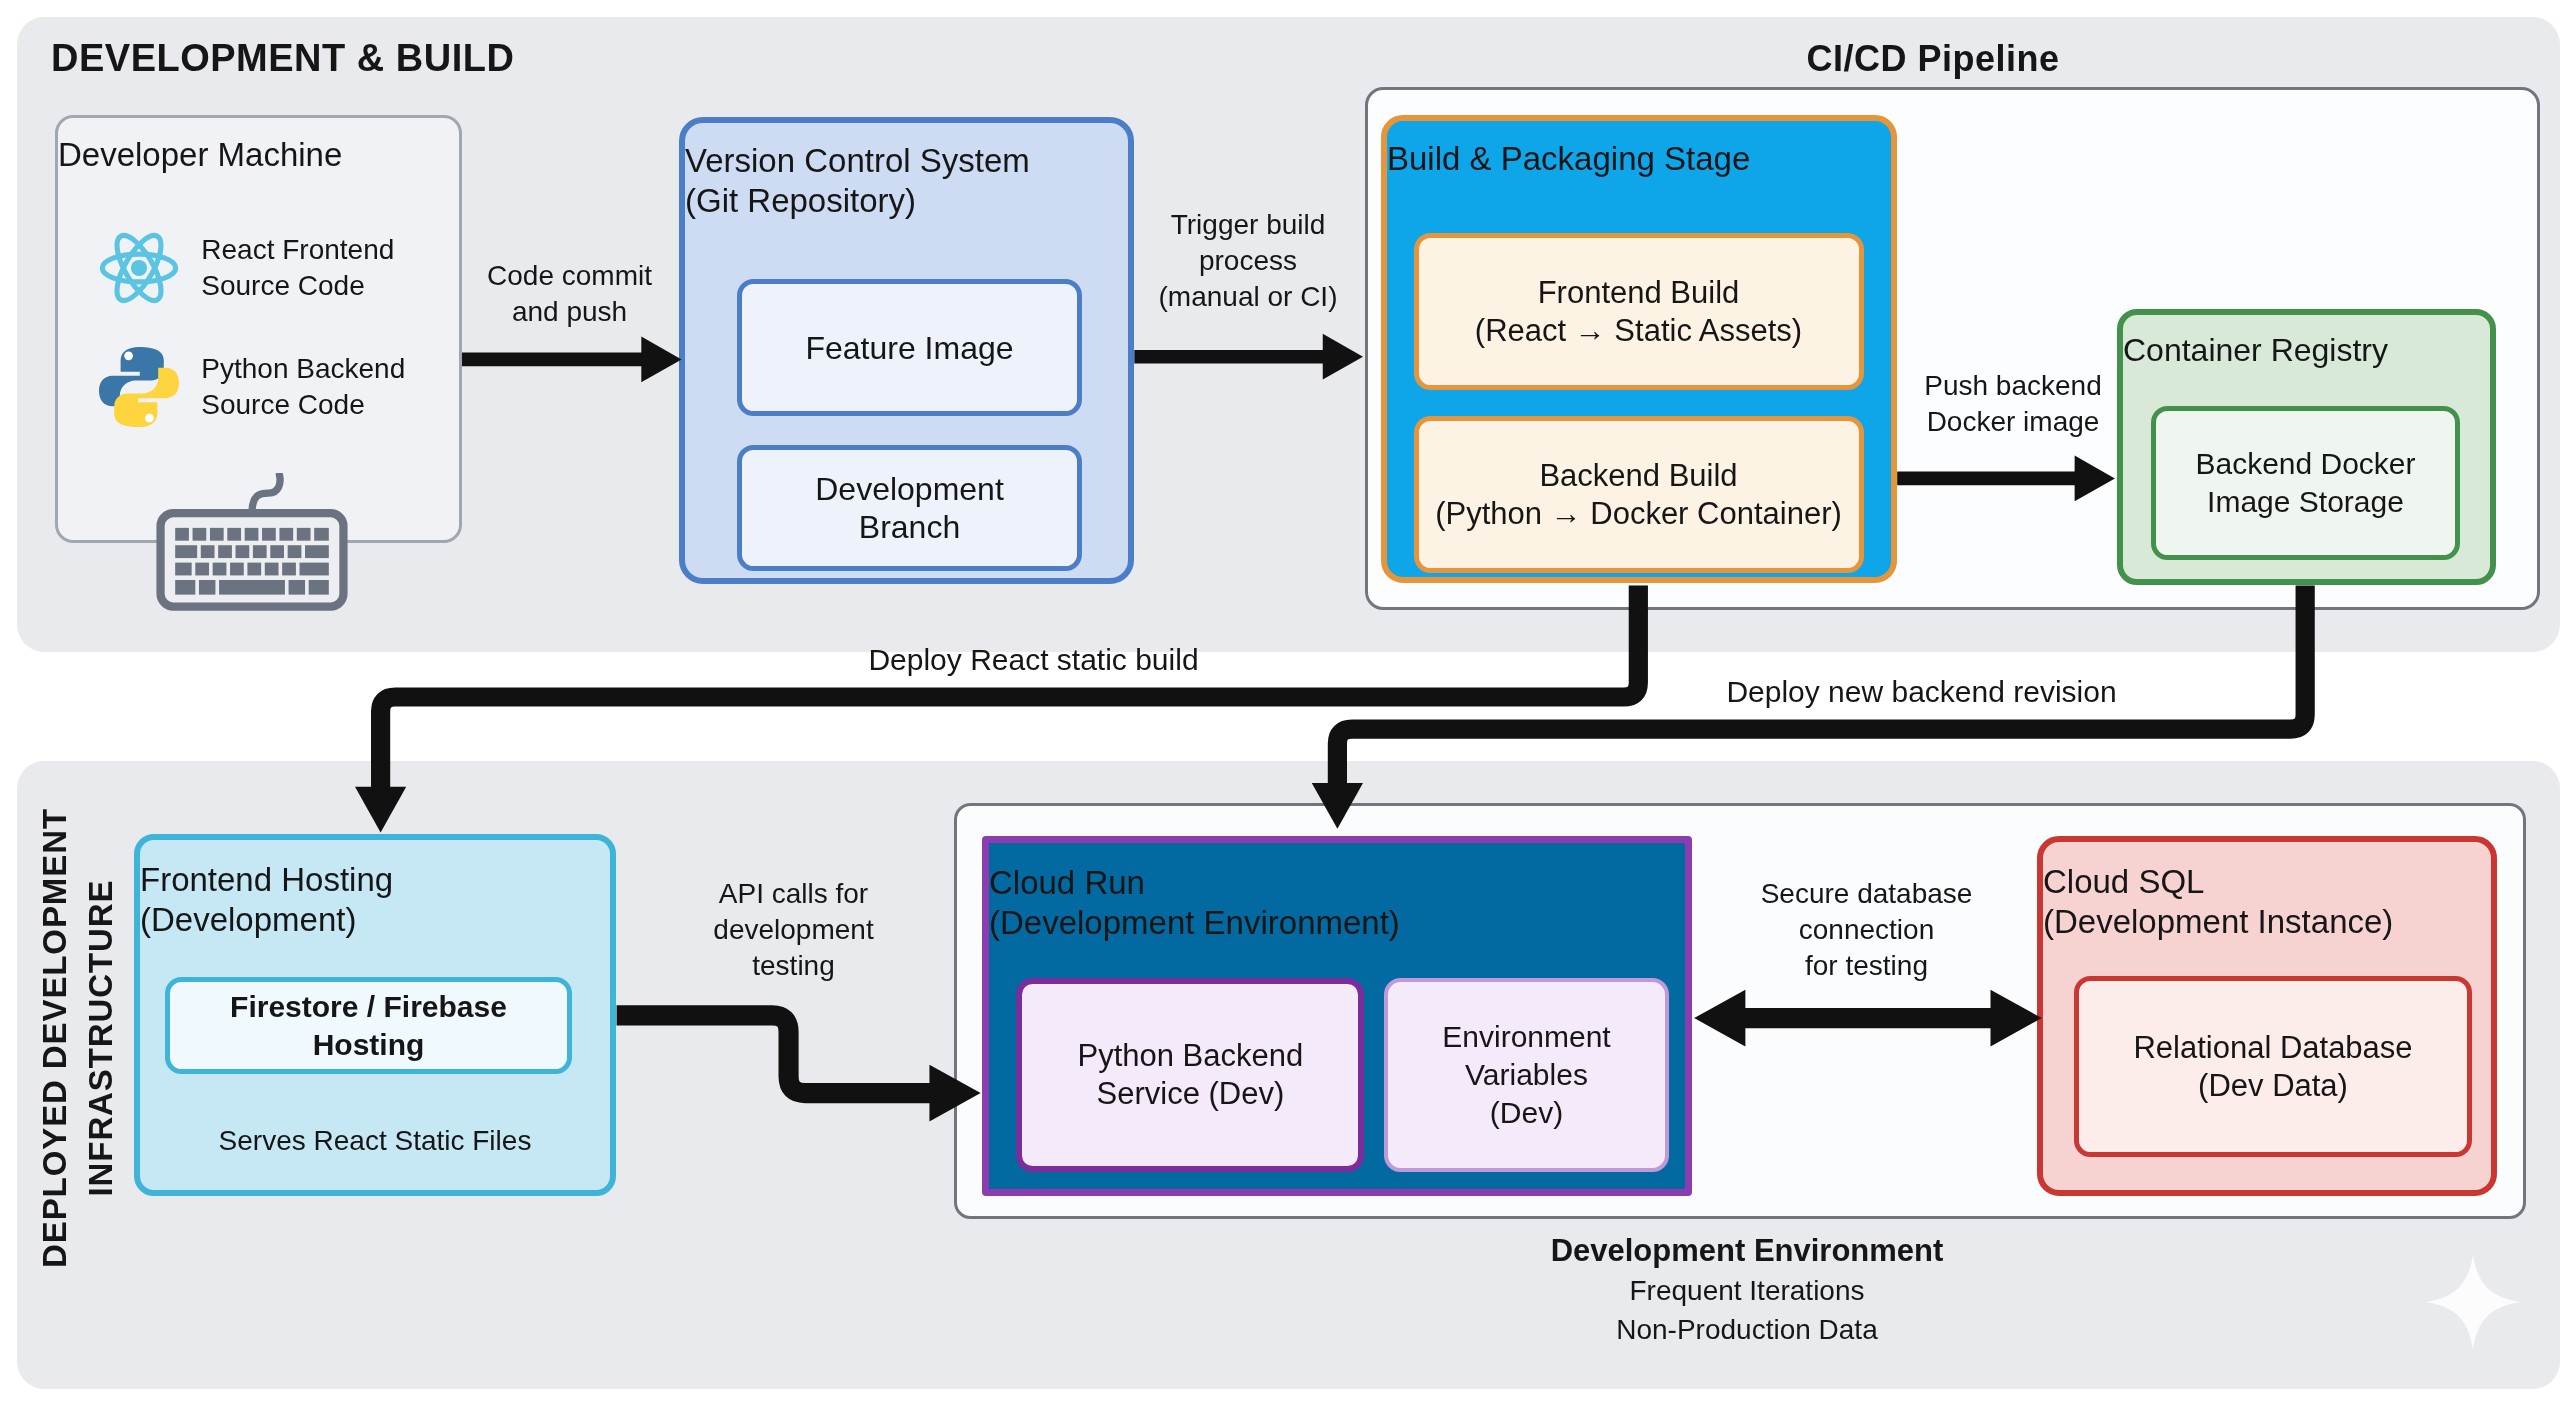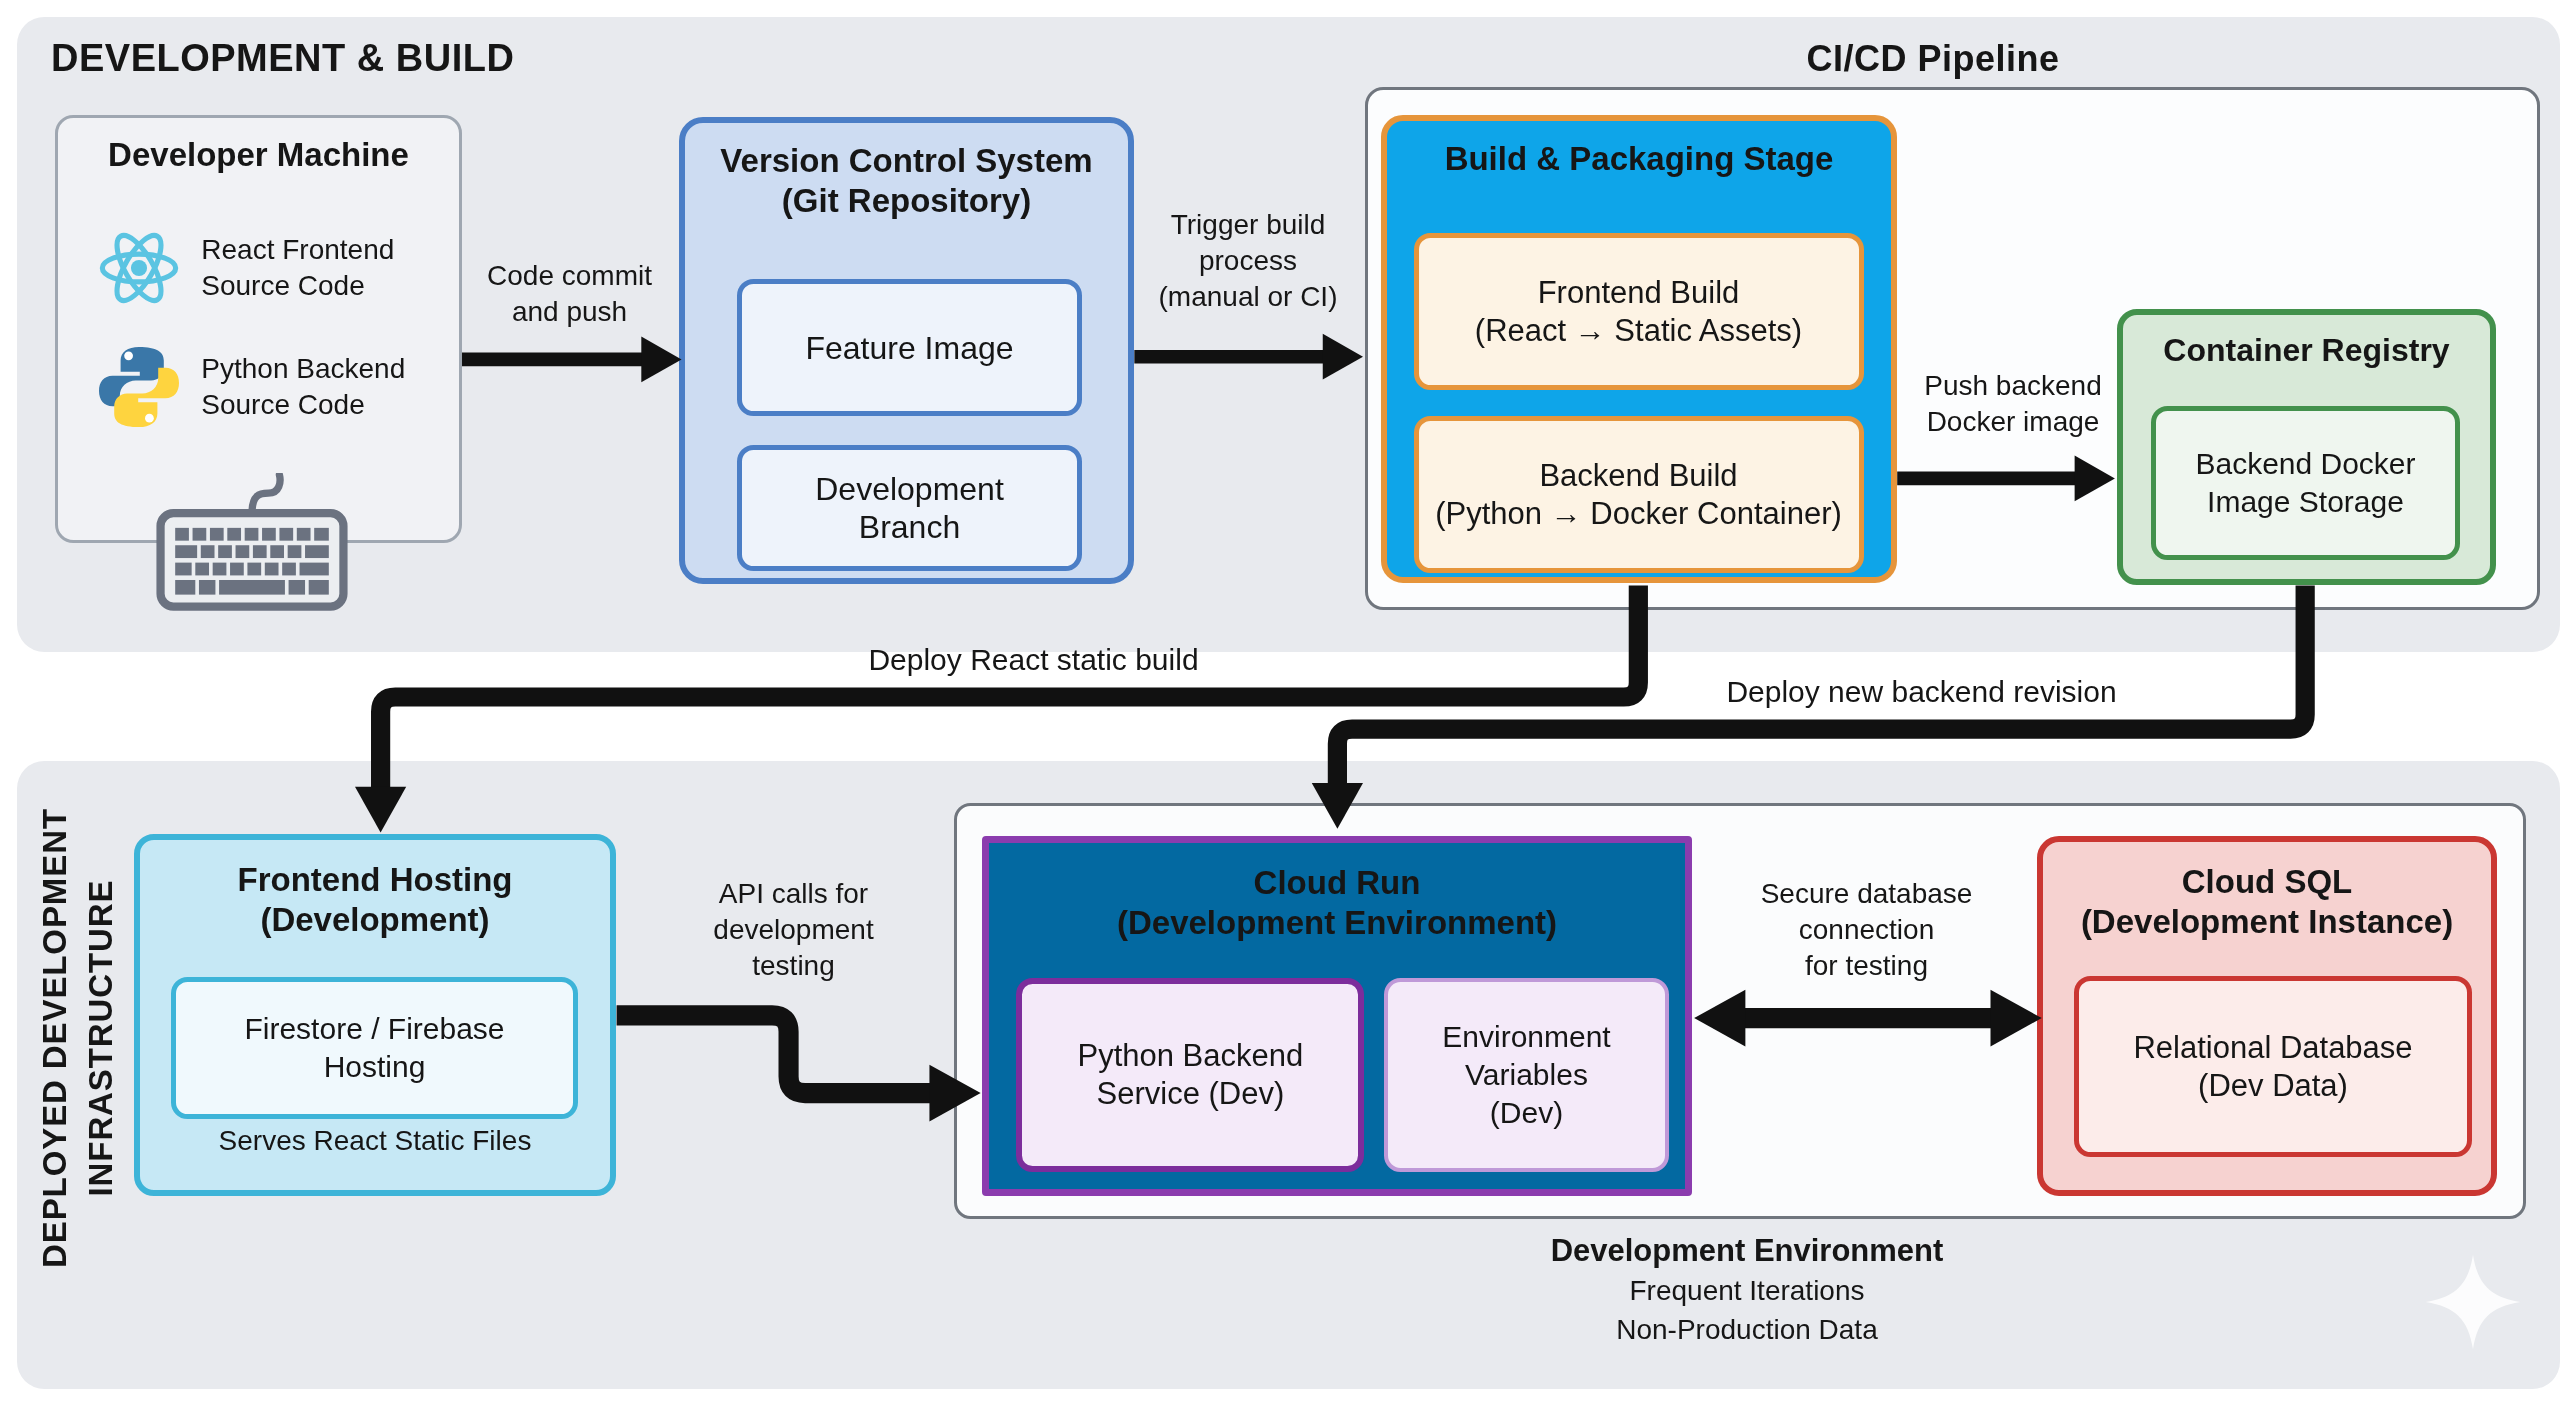--- a/index.html
+++ b/index.html
@@ -6,21 +6,21 @@
   .canvas{position:relative;width:2576px;height:1405px;background:#ffffff;
           font-family:"Liberation Sans",sans-serif;color:#161616;overflow:hidden;}
   .panel{position:absolute;background:#e8eaee;border-radius:27.4px;}
   #panel-top{left:16.5px;top:16.5px;width:2543px;height:635px;}
   #panel-bottom{left:16.5px;top:761px;width:2543px;height:628px;}
 
   .h1{position:absolute;font-size:38px;font-weight:700;letter-spacing:0.5px;}
   #title-devbuild{left:51px;top:37px;}
   #title-cicd{left:1695px;top:38px;width:476px;text-align:center;font-size:36px;}
   .node{position:absolute;box-sizing:border-box;}
-  .node-title{font-weight:700;font-size:33px;text-align:center;line-height:40px;white-space:pre-line;}
+  .node-title{font-weight:400;font-size:33px;text-align:left;line-height:40px;white-space:pre-line;}
   .subbox{position:absolute;display:flex;align-items:center;justify-content:center;
           text-align:center;box-sizing:border-box;border-radius:16.5px;white-space:pre-line;line-height:38px;}
 
   #dev-machine{left:55px;top:115px;width:407px;height:428px;background:#f1f2f5;
                border:3.7px solid #9fa7b1;border-radius:18.3px;}
   #dev-machine .node-title{margin-top:16.5px;}
   .dm-row{position:absolute;left:37px;display:flex;align-items:center;gap:18.3px;}
   #dm-react{top:106px;}
   #dm-python{top:225px;}
   .dm-label{font-size:28px;line-height:36px;white-space:pre-line;}
@@ -46,22 +46,22 @@
 
   #registry{left:2117px;top:309px;width:379px;height:276px;background:#d8e9d8;
             border:6.4px solid #43914c;border-radius:20px;}
   #registry .node-title{margin-top:14.6px;font-size:32px;}
   #registry-inner{left:28px;top:91px;width:309px;height:154px;background:#eff6ef;
                   border:5.5px solid #43914c;font-size:30px;}
 
   #hosting{left:134px;top:834px;width:482px;height:362px;background:#c6e8f5;
            border:6.4px solid #3db4d8;border-radius:20px;}
   #hosting .node-title{margin-top:20px;}
-  #hosting-inner{left:31px;top:137px;width:407px;height:142px;background:#f0f9fd;
-                 border:5.5px solid #3db4d8;font-size:30px;}
+  #hosting-inner{left:25px;top:137px;width:407px;height:97px;background:#f0f9fd;
+                 border:5.5px solid #3db4d8;font-size:30px;font-weight:bold;}
   #hosting-caption{position:absolute;left:0;top:285px;width:100%;text-align:center;font-size:28px;}
 
   #dev-env{left:954px;top:803px;width:1572px;height:416px;background:#fbfcfd;
            border:3.7px solid #70767e;border-radius:16.5px;}
   #cloud-run{left:982px;top:836px;width:710px;height:360px;background:#0369a1;
              border:7.3px solid #8b3cae;border-radius:4px;}
   #cloud-run .node-title{margin-top:20px;}
   #cr-python{left:27.4px;top:135px;width:348px;height:194px;background:#f4eaf9;
              border:6.4px solid #7c2d9c;font-size:31px;}
   #cr-env{left:395px;top:135px;width:285px;height:194px;background:#f4eaf9;

